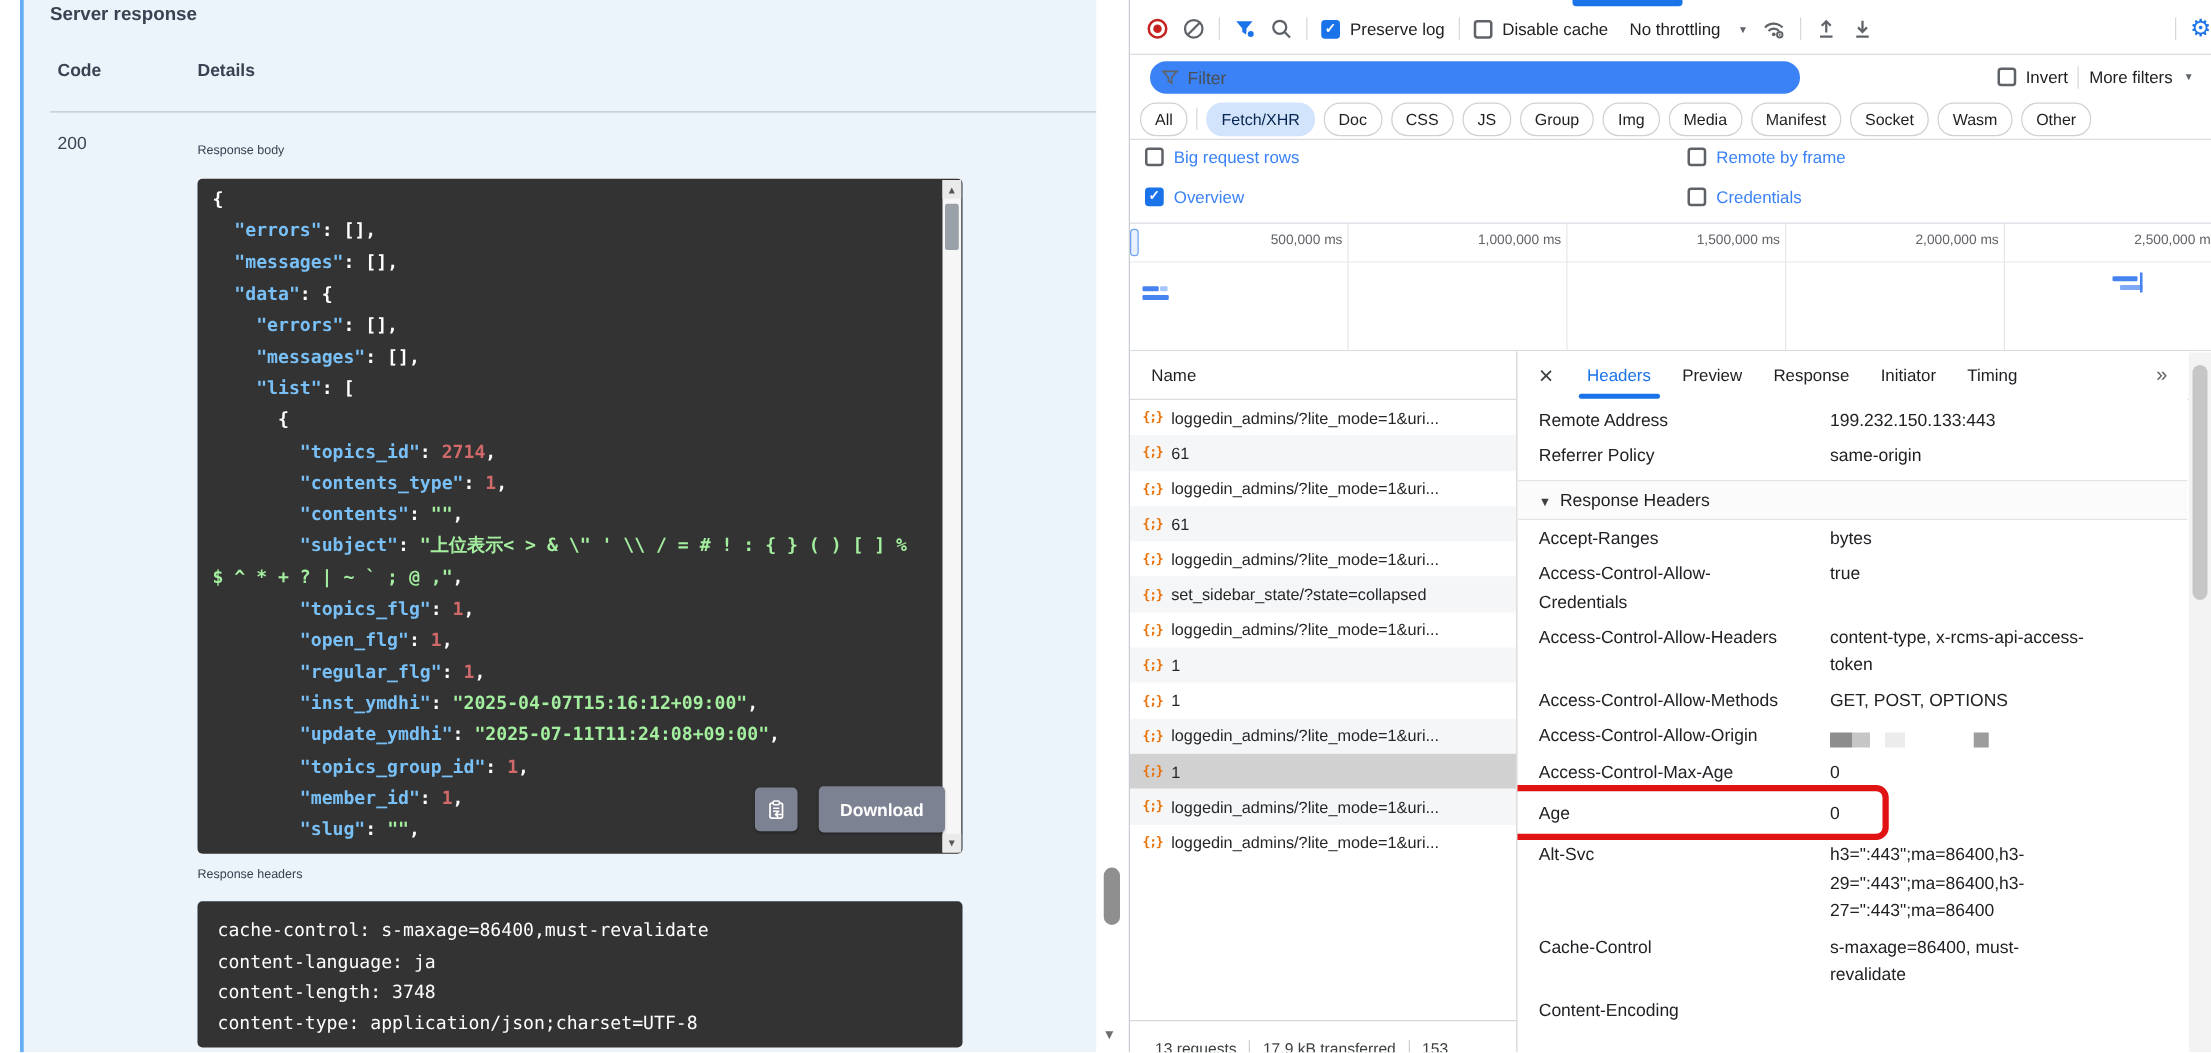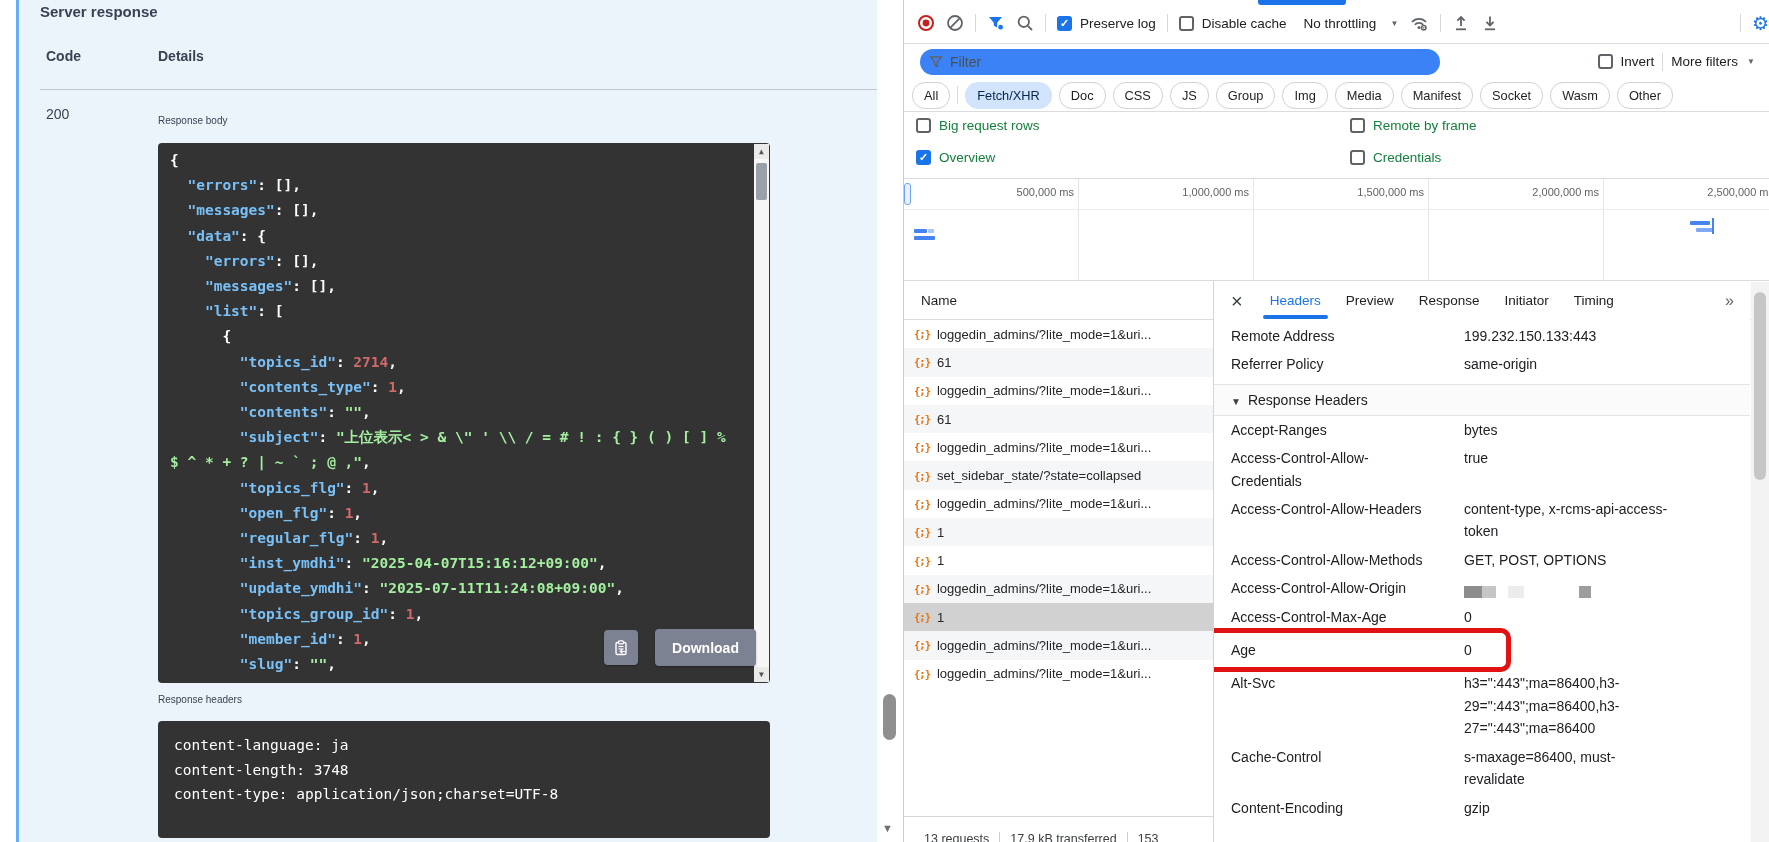--- a/index.html
+++ b/index.html
@@ -56,21 +56,21 @@
                 padding:0 12px 0 30px;font-size:14px;color:#202124;box-sizing:border-box;outline:none;
                 font-family:"Liberation Sans",sans-serif;}
   #filter-input::placeholder{color:#4a4f55;}
   #pill-funnel{position:absolute;left:9px;top:6px;}
   #chipsrow{left:904px;top:79px;width:865px;height:32px;display:flex;align-items:center;gap:7px;
             padding-left:8px;box-sizing:border-box;}
   .chip{height:25px;padding:0 11px;border:1px solid #cfd1d4;border-radius:13px;background:#fff;
         font-size:12.8px;font-weight:500;color:#1f1f1f;display:flex;align-items:center;cursor:pointer;flex:none;}
   .chip.active{background:#d2e3fc;border-color:#d2e3fc;color:#06264f;}
   #chips-border{left:904px;top:111px;width:865px;height:1px;background:#dadce0;}
-  .optlbl{font-size:13.5px;color:#15803d;text-align:right;}
+  .optlbl{font-size:13.5px;color:#3b82f6;text-align:right;}
   
   #overview{left:904px;top:178px;width:865px;height:103px;background:#fff;
             border-top:1px solid #d7dce1;border-bottom:1px solid #d7dce1;box-sizing:border-box;overflow:hidden;}
   #ov-labelline{left:904px;top:209px;width:865px;height:1px;background:#ededed;}
   .gridline{top:179px;width:1px;height:101px;background:#e7e7e7;}
   .ticklbl{top:186px;width:115px;font-size:11px;color:#5f6368;text-align:right;}
   #ov-bracket{left:904px;top:183px;width:7px;height:22px;border:1px solid #6fa3f2;background:#e9f1fe;border-radius:3px;box-sizing:border-box;}
   .bluebar{background:#4683f0;height:4px;border-radius:1px;}
   
   #colheader{left:904px;top:281px;width:865px;height:39px;background:#fff;border-bottom:1px solid #dcdcdc;box-sizing:border-box;}
@@ -141,21 +141,21 @@
         <line x1="6.5" y1="7.5" x2="11.5" y2="7.5" stroke="#fff" stroke-width="1.2"></line>
         <line x1="6.5" y1="10" x2="11.5" y2="10" stroke="#fff" stroke-width="1.2"></line>
         <path d="M13.5 12.5 H8.5 M10.5 10.5 L8.3 12.5 L10.5 14.5" fill="none" stroke="#fff" stroke-width="1.2"></path>
       </svg>
     </span>
   </div>
   <div class="abs" id="dl-btn">Download</div>
 
   <div class="abs sw-sub" style="left:158px;top:694px;">Response headers</div>
   <div class="abs" id="hdrblock">
-    <div id="hdrlines"><div class="hl2">content-language: ja</div><div class="hl2">content-length: 3748</div><div class="hl2">content-type: application/json;charset=UTF-8</div></div>
+    <div id="hdrlines"><div class="hl2">cache-control: s-maxage=86400,must-revalidate</div><div class="hl2">content-language: ja</div><div class="hl2">content-length: 3748</div><div class="hl2">content-type: application/json;charset=UTF-8</div></div>
   </div>
 
   <div class="abs" id="pg-thumb"></div>
   <div class="abs" id="pg-down">▼</div>
 
   <div class="abs" id="dt-pane"></div>
   <div class="abs" id="tab-underline"></div>
 
   <div class="abs" id="toolbar">
     <span class="icon">
@@ -419,21 +419,20 @@
 29=":443";ma=86400,h3-
 27=":443";ma=86400</div>
           </div>
           <div class="kv">
             <div class="k">Cache-Control</div>
             <div class="v">s-maxage=86400, must-
 revalidate</div>
           </div>
           <div class="kv">
             <div class="k">Content-Encoding</div>
-            <div class="v">gzip</div>
           </div>
         </div>
     </div>
   </div>
   <div class="abs" id="dt-sb"></div>
   <div class="abs" id="dt-sb-thumb"></div>
 
 <div class="abs gridline" style="left: 1078px;"></div>
     <div class="abs ticklbl" style="left: 959px;">500,000 ms</div>
     <div class="abs gridline" style="left: 1253px;"></div>

